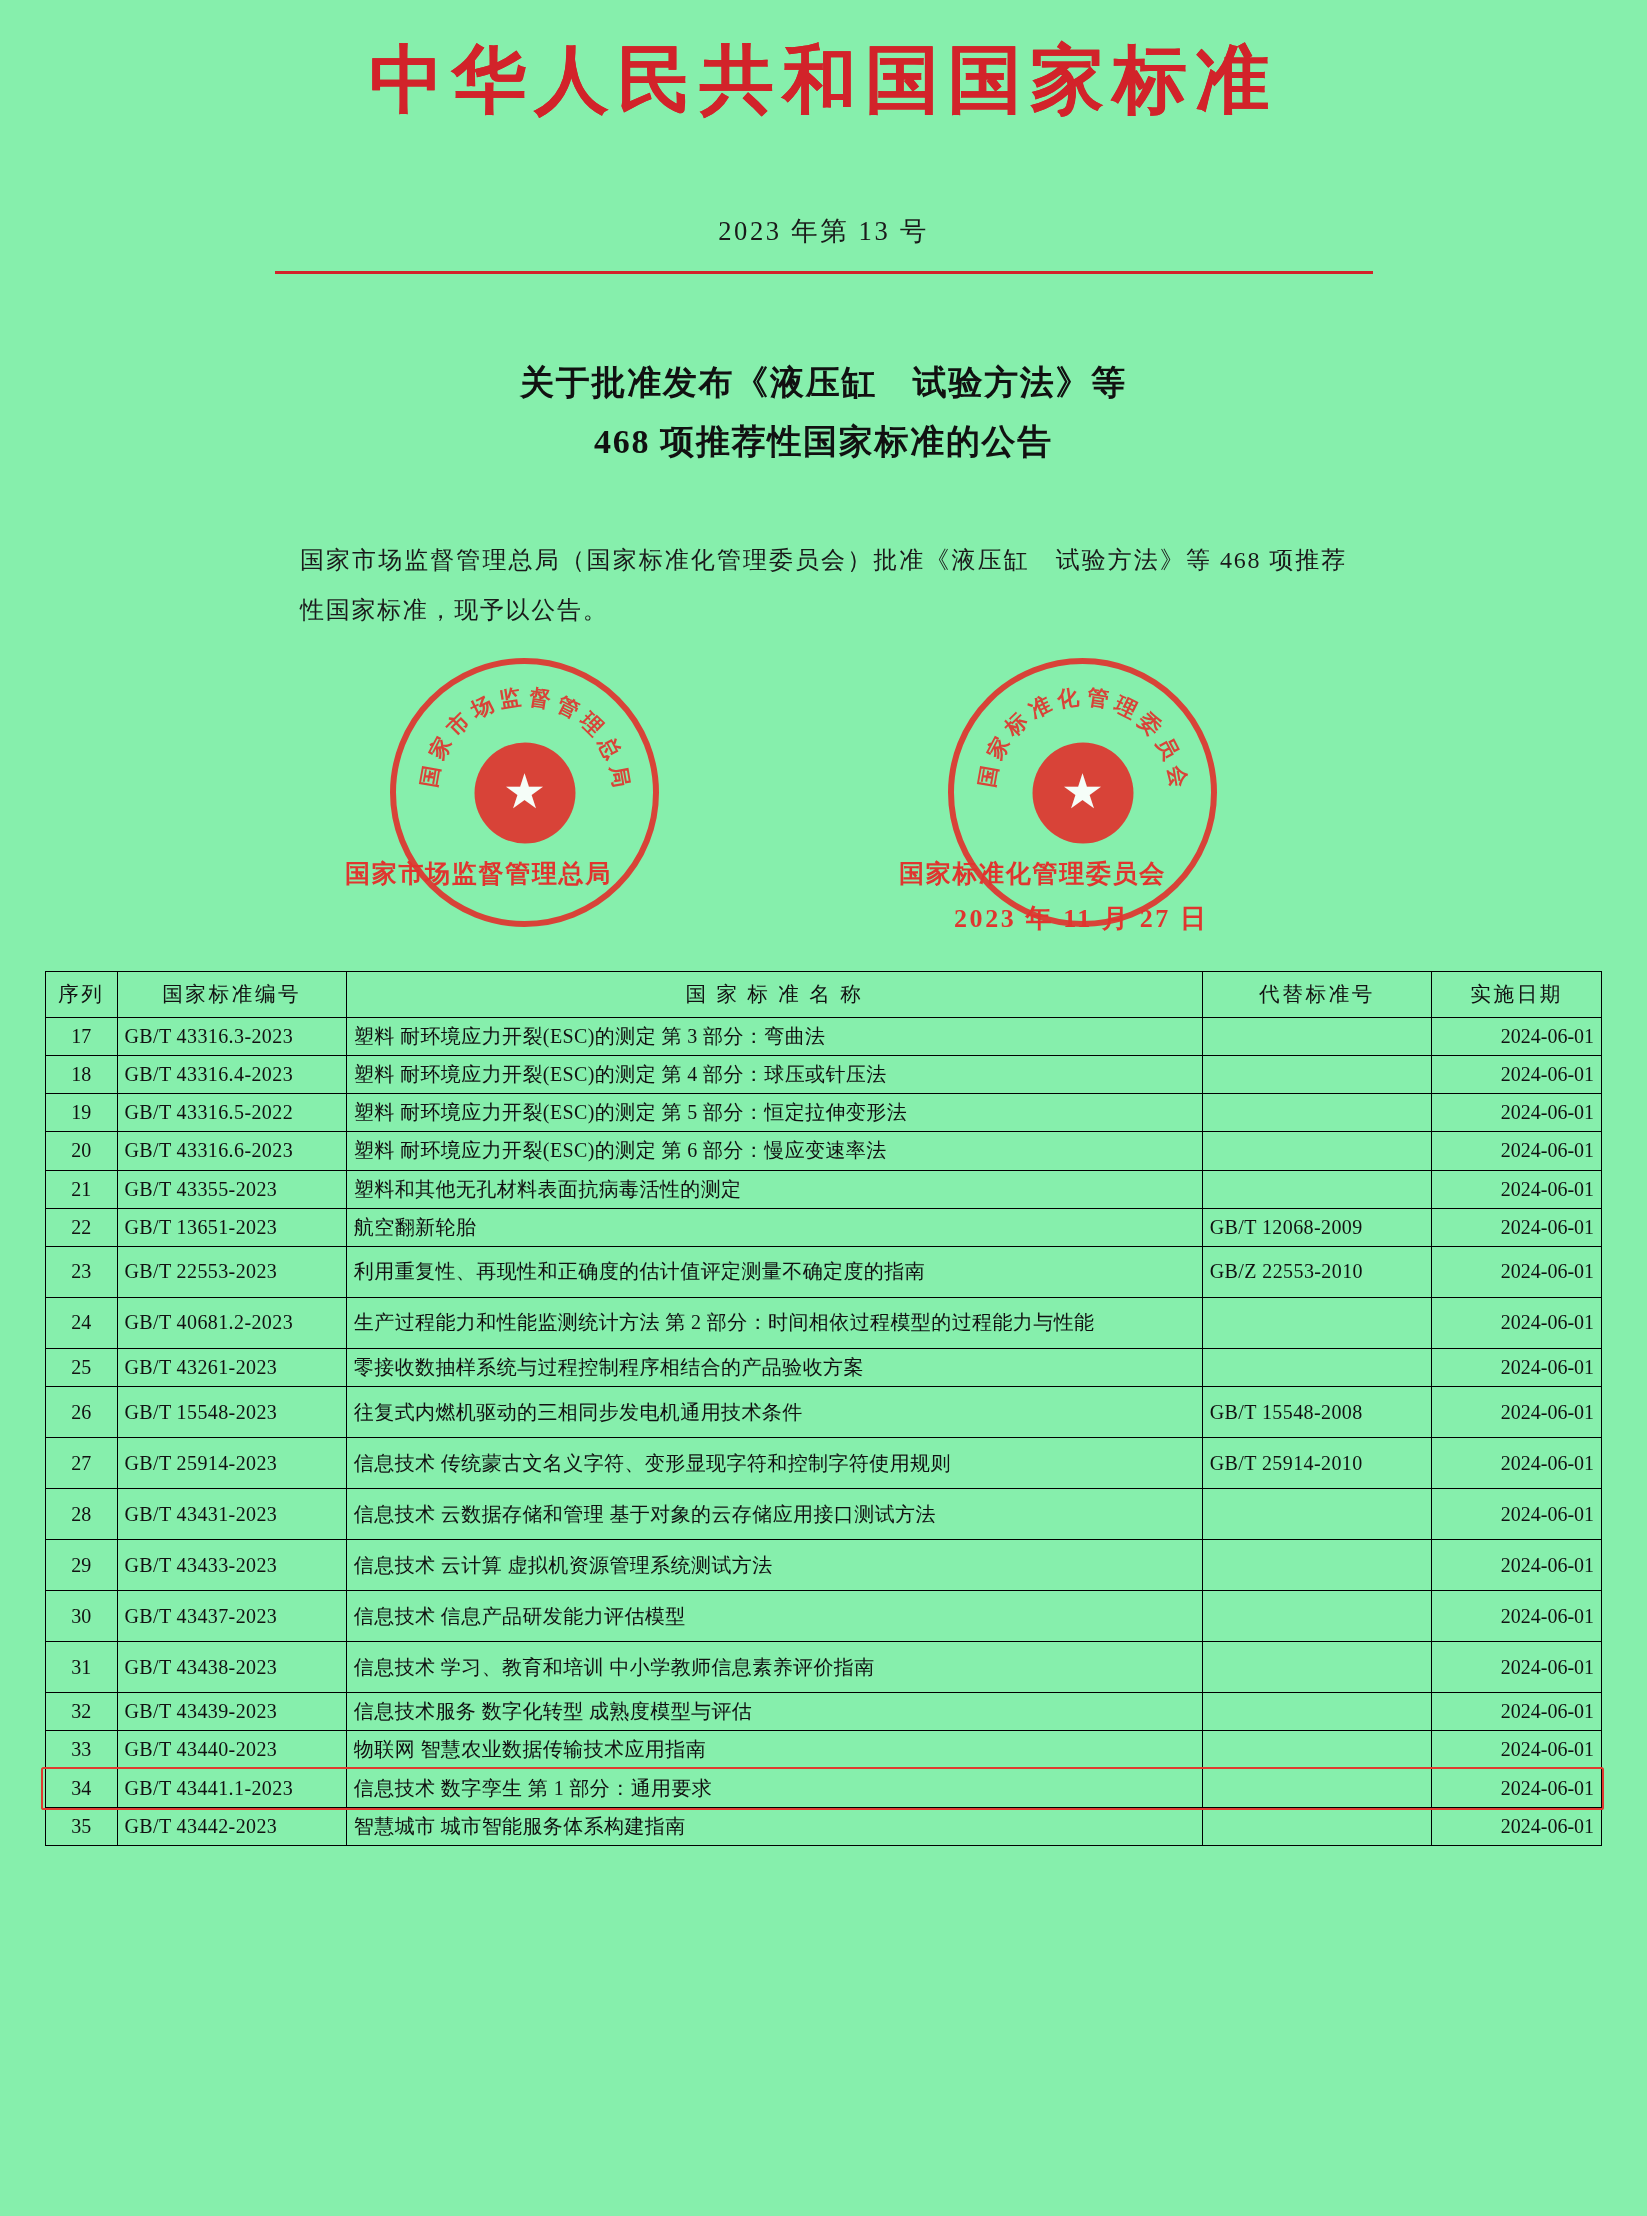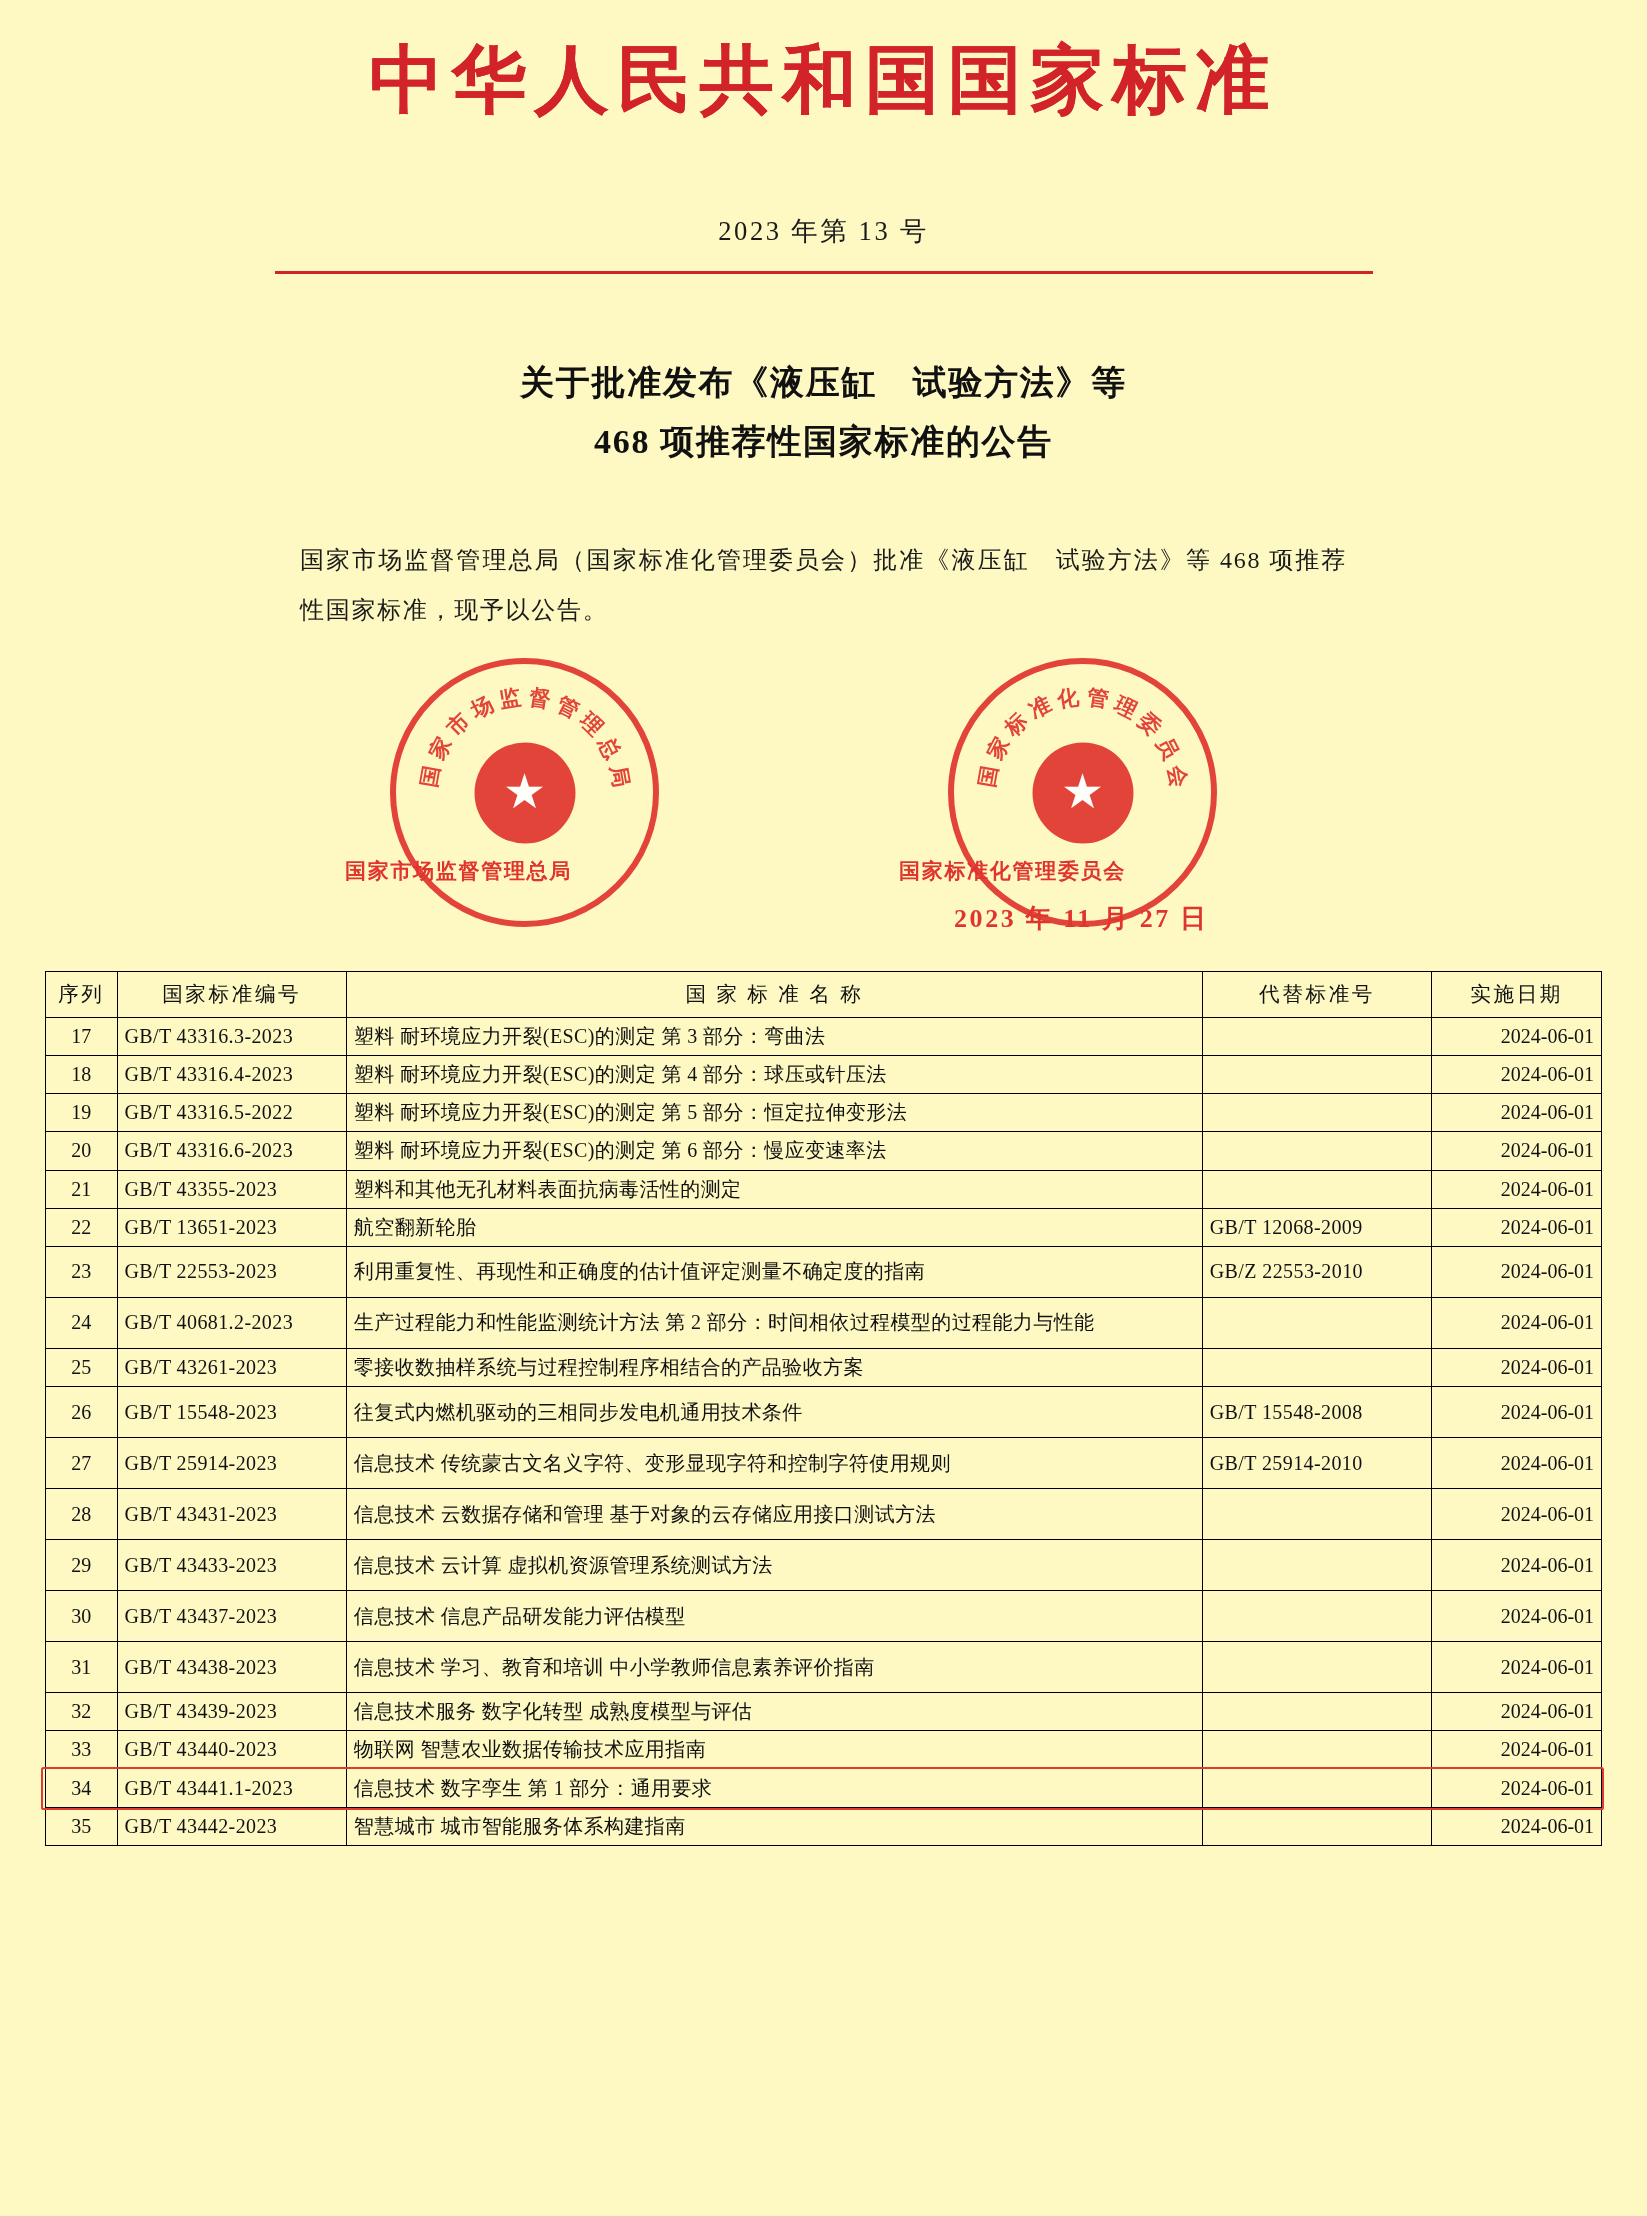--- a/index.html
+++ b/index.html
@@ -12,21 +12,21 @@
     min-height: 2216px;
     font-family: "Liberation Serif", "DejaVu Serif", serif;
     color: #111;
     position: relative;
   }
   .page {
     width: 1647px;
     min-height: 2216px;
     position: relative;
     box-sizing: border-box;
-    background: #fef9c3;
+    background: #86efac;
     overflow: hidden;
   }
 
   
   .masthead {
     text-align: center;
     padding-top: 39px;
   }
   .national-title {
     color: #d2232a;
@@ -133,21 +133,21 @@
     top: 50%;
     font-size: 21.5px;
     font-weight: 700;
     transform-origin: 0 0;
     white-space: nowrap;
     color: #e0352f;
     font-family: "DejaVu Serif", serif;
   }
   .seal-caption {
     position: absolute;
-    font-size: 21px;
+    font-size: 25px;
     letter-spacing: 1.7px;
     color: #e0352f;
     white-space: nowrap;
     font-weight: 700;
   }
   .seal-caption.left { left: 345px; top: 209px; }
   .seal-caption.right { left: 899px; top: 209px; }
   .seal-date {
     position: absolute;
     left: 954px;

